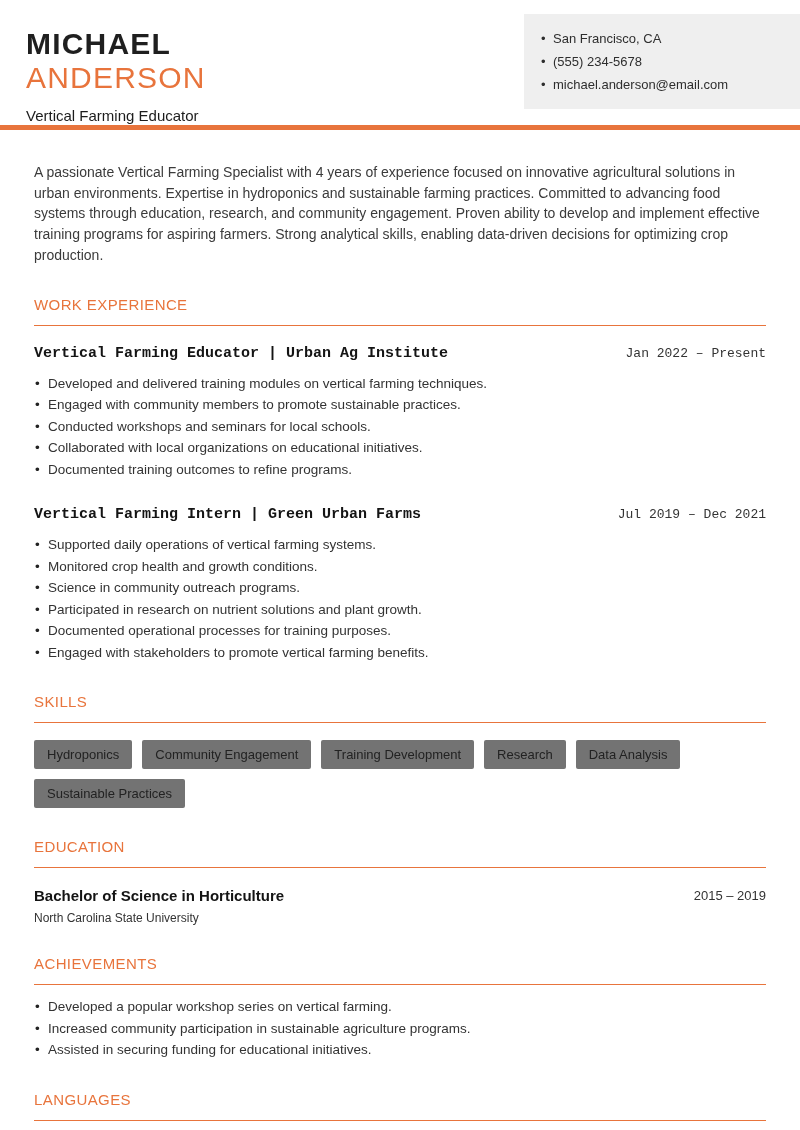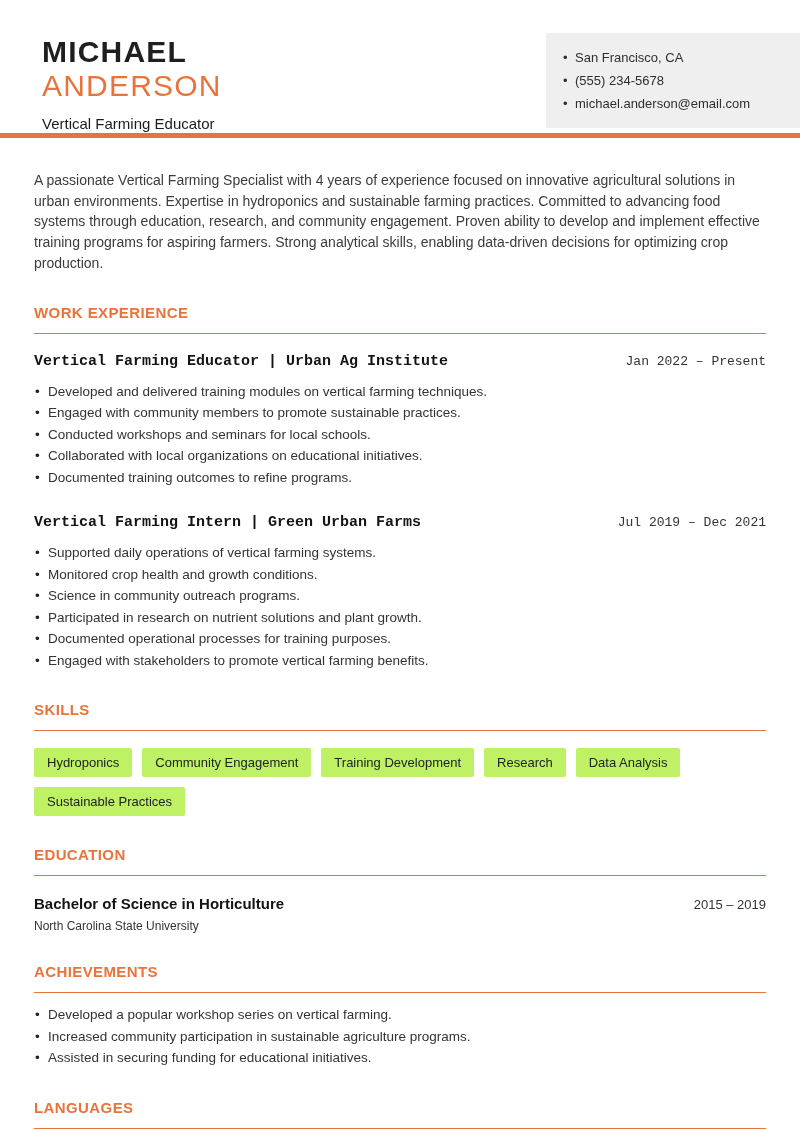--- a/index.html
+++ b/index.html
@@ -5,65 +5,65 @@
   * { margin: 0; padding: 0; box-sizing: border-box; }
   html, body { width: 800px; }
   body {
     height: 1130px;
     background: #ffffff;
     font-family: "Liberation Sans", sans-serif;
     color: #333333;
     position: relative;
     overflow: hidden;
   }
-  .header { position: relative; height: 125px; padding: 27px 34px 0 42px; margin-top: 8px; }
+  .header { position: relative; height: 125px; padding: 27px 34px 0 26px; }
   .first-name {
     font-size: 30px; font-weight: 800; letter-spacing: 1.2px;
     color: #1f1f1f; line-height: 1.12;
   }
   .last-name {
     font-size: 30px; font-weight: 400; letter-spacing: 1.2px;
     color: #E8743C; line-height: 1.12;
   }
   .job-title { margin-top: 13px; font-size: 15px; color: #1c1c1c; }
   .contact-box {
-    position: absolute; top: 25px; right: 0; width: 254px;
+    position: absolute; top: 14px; right: 0; width: 276px;
     background: #efefef; padding: 13px 14px 13px 17px;
   }
   .contact-box ul { list-style: none; }
   .contact-box li {
     position: relative; padding-left: 12px;
     font-size: 13px; color: #2e2e2e; line-height: 23px;
   }
   .contact-box li::before { content: "•"; position: absolute; left: 0; color: #2e2e2e; }
   .accent-bar { height: 5px; background: #E8743C; margin-top: 0; }
   .content { padding: 0 34px; }
   .summary { margin-top: 32px; font-size: 14px; line-height: 1.48; color: #3b3b3b; }
   section { margin-top: 30px; }
   .section-heading {
-    color: #E8743C; font-size: 15px; font-weight: 700; letter-spacing: 0.4px;
+    color: #E8743C; font-size: 15px; font-weight: 400; letter-spacing: 0.4px;
     padding-bottom: 12px; border-bottom: 1px solid #E8743C;
   }
   .job { margin-top: 19px; }
   .job + .job { margin-top: 26px; }
   .job-header { display: flex; justify-content: space-between; align-items: baseline; font-family: Liberation Mono, monospace; }
   .job-name { font-size: 15px; font-weight: 700; color: #141414; }
   .job-dates { font-size: 13px; color: #333333; white-space: nowrap; }
   ul.bullets { margin-top: 11px; list-style: none; }
   ul.bullets li {
     position: relative; padding-left: 14px;
     font-size: 13.5px; line-height: 21.5px; color: #333333;
   }
   ul.bullets li::before { content: "•"; position: absolute; left: 1px; color: #222222; }
   .chips { margin-top: 17px; display: flex; gap: 10px; flex-wrap: wrap; }
   .chip {
-    background: #bef264; color: #222222; font-size: 13px;
+    background: #737373; color: #222222; font-size: 13px;
     padding: 7px 13px; border-radius: 2px; white-space: nowrap;
   }
-  .education-row { display: flex; justify-content: space-between; align-items: flex-end; margin-top: 19px; }
+  .education-row { display: flex; justify-content: space-between; align-items: center; margin-top: 19px; }
   .degree { font-size: 15px; font-weight: 700; color: #141414; }
   .edu-dates { font-size: 13px; color: #333333; white-space: nowrap; }
   .school { margin-top: 7px; font-size: 12px; color: #333333; }
   .achievements-list { margin-top: 17px; }
 </style>
 </head>
 <body>
 
 <div class="page">
 

